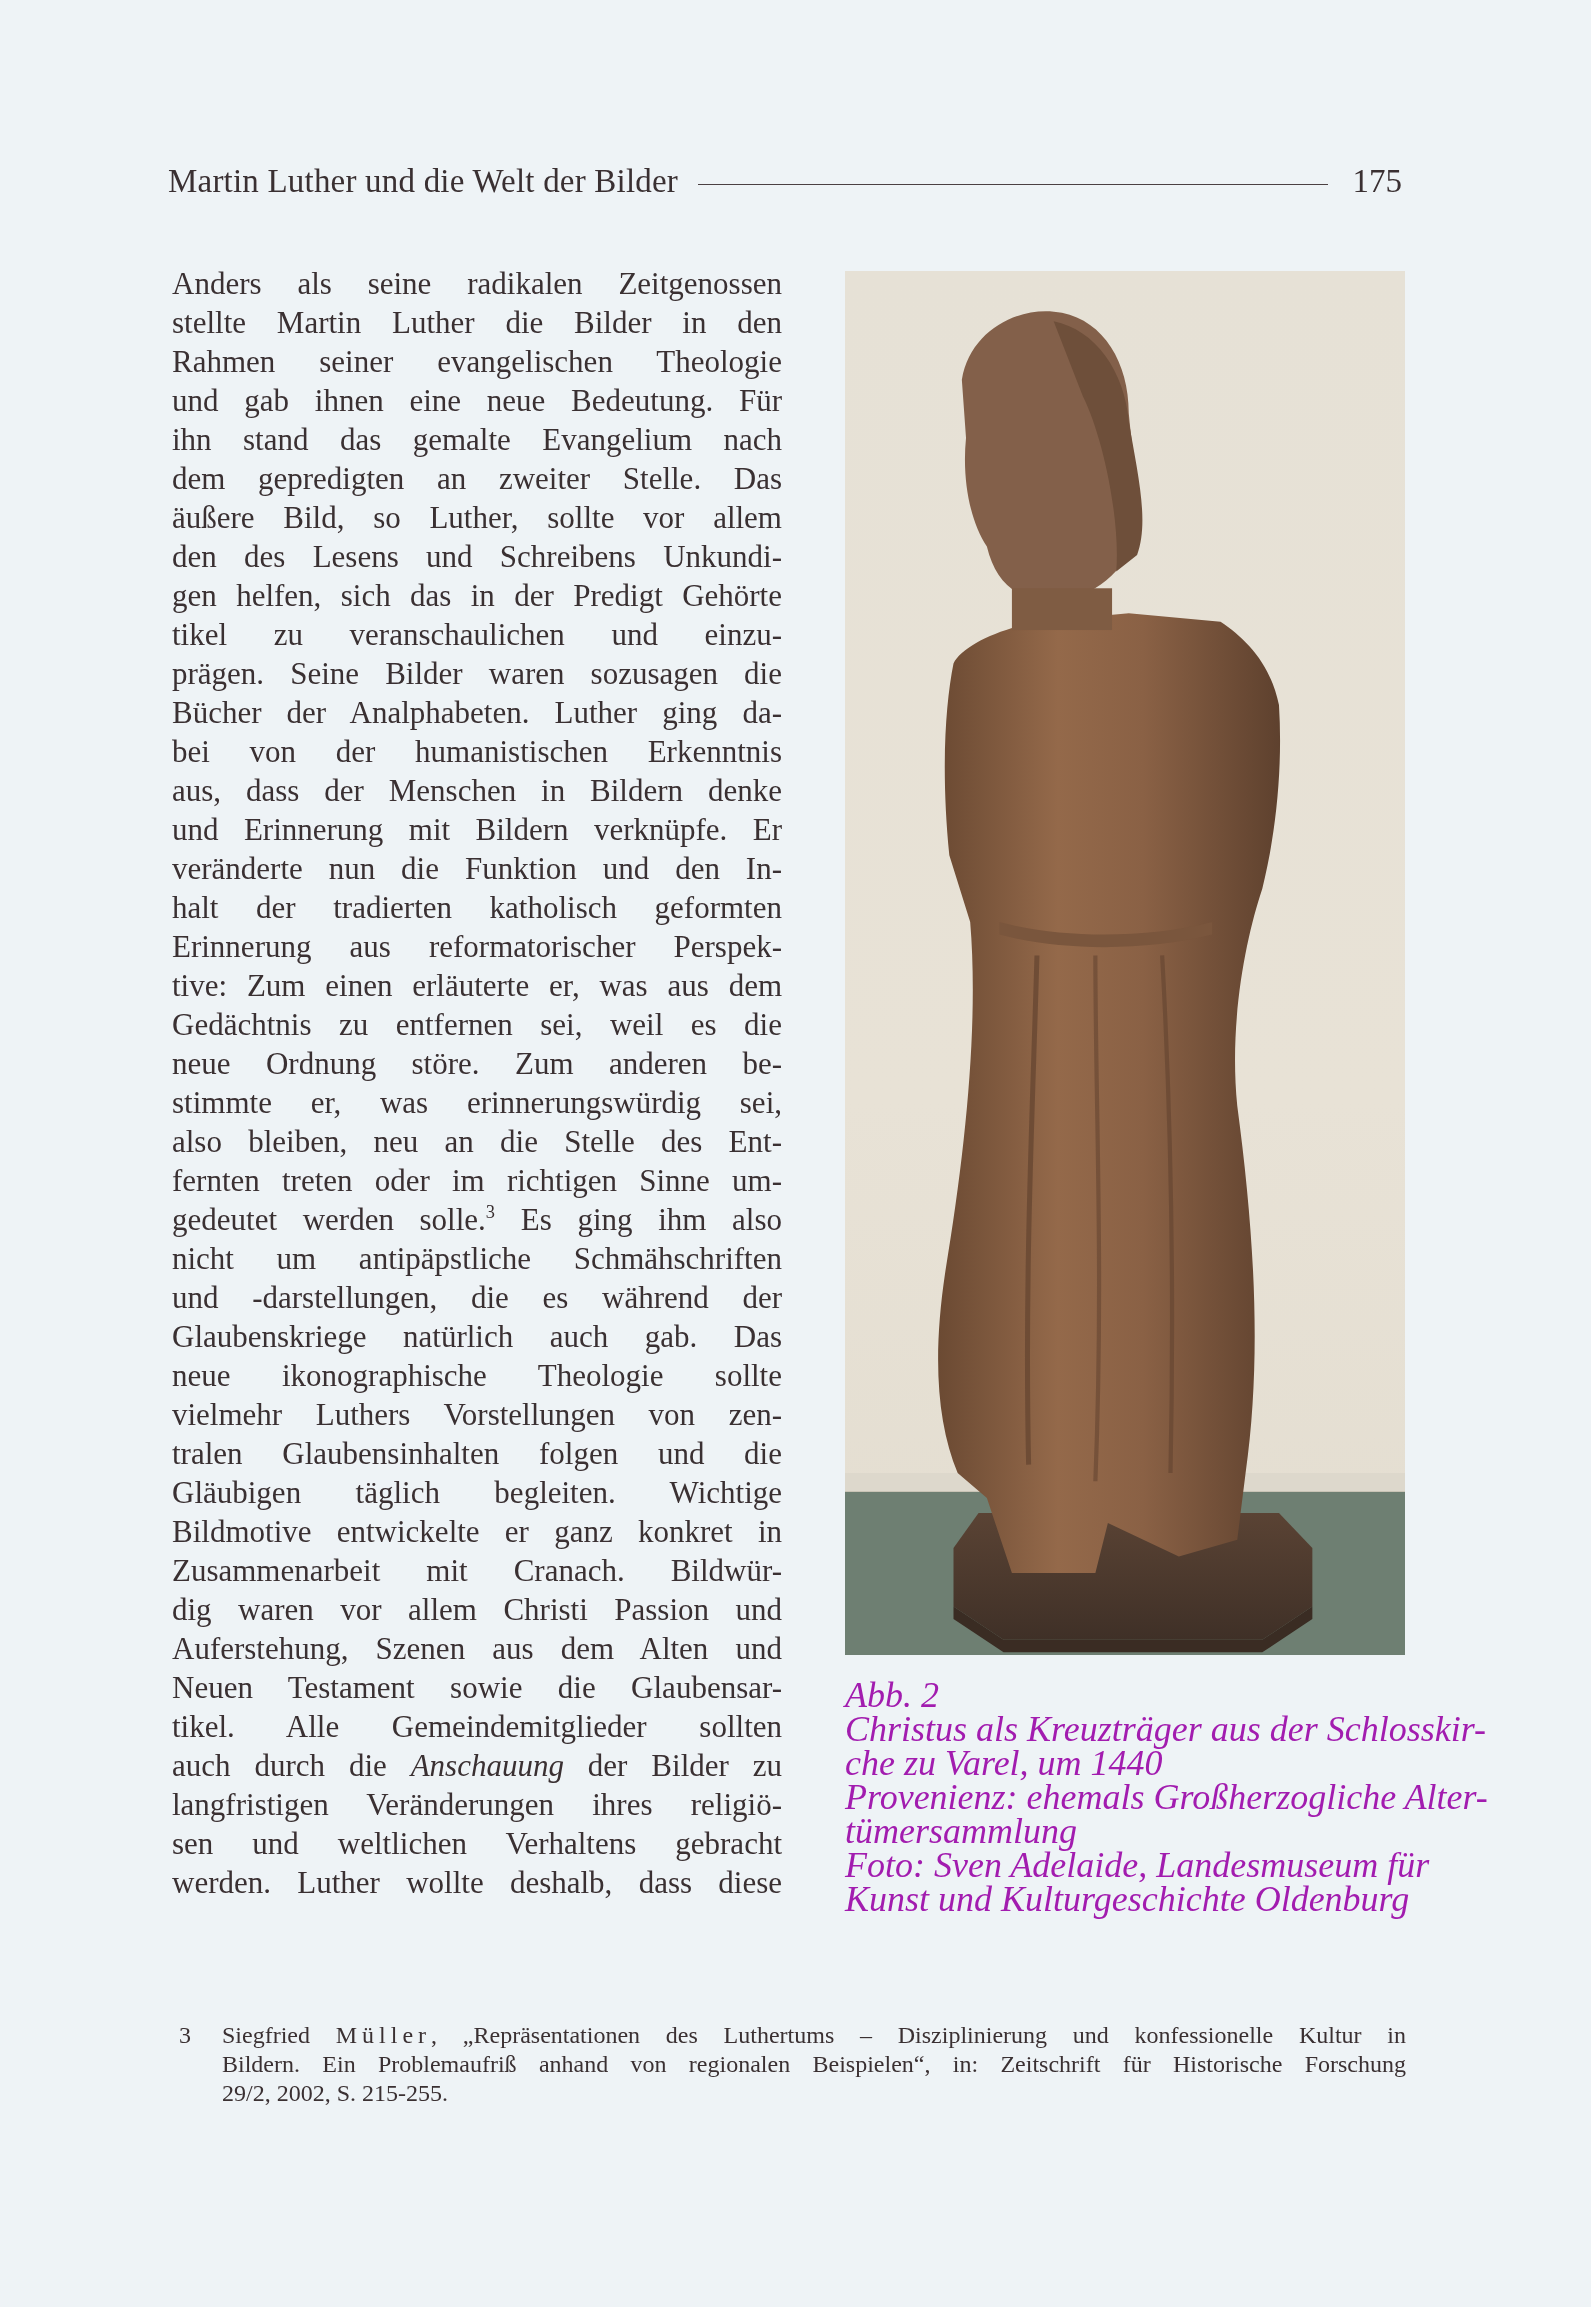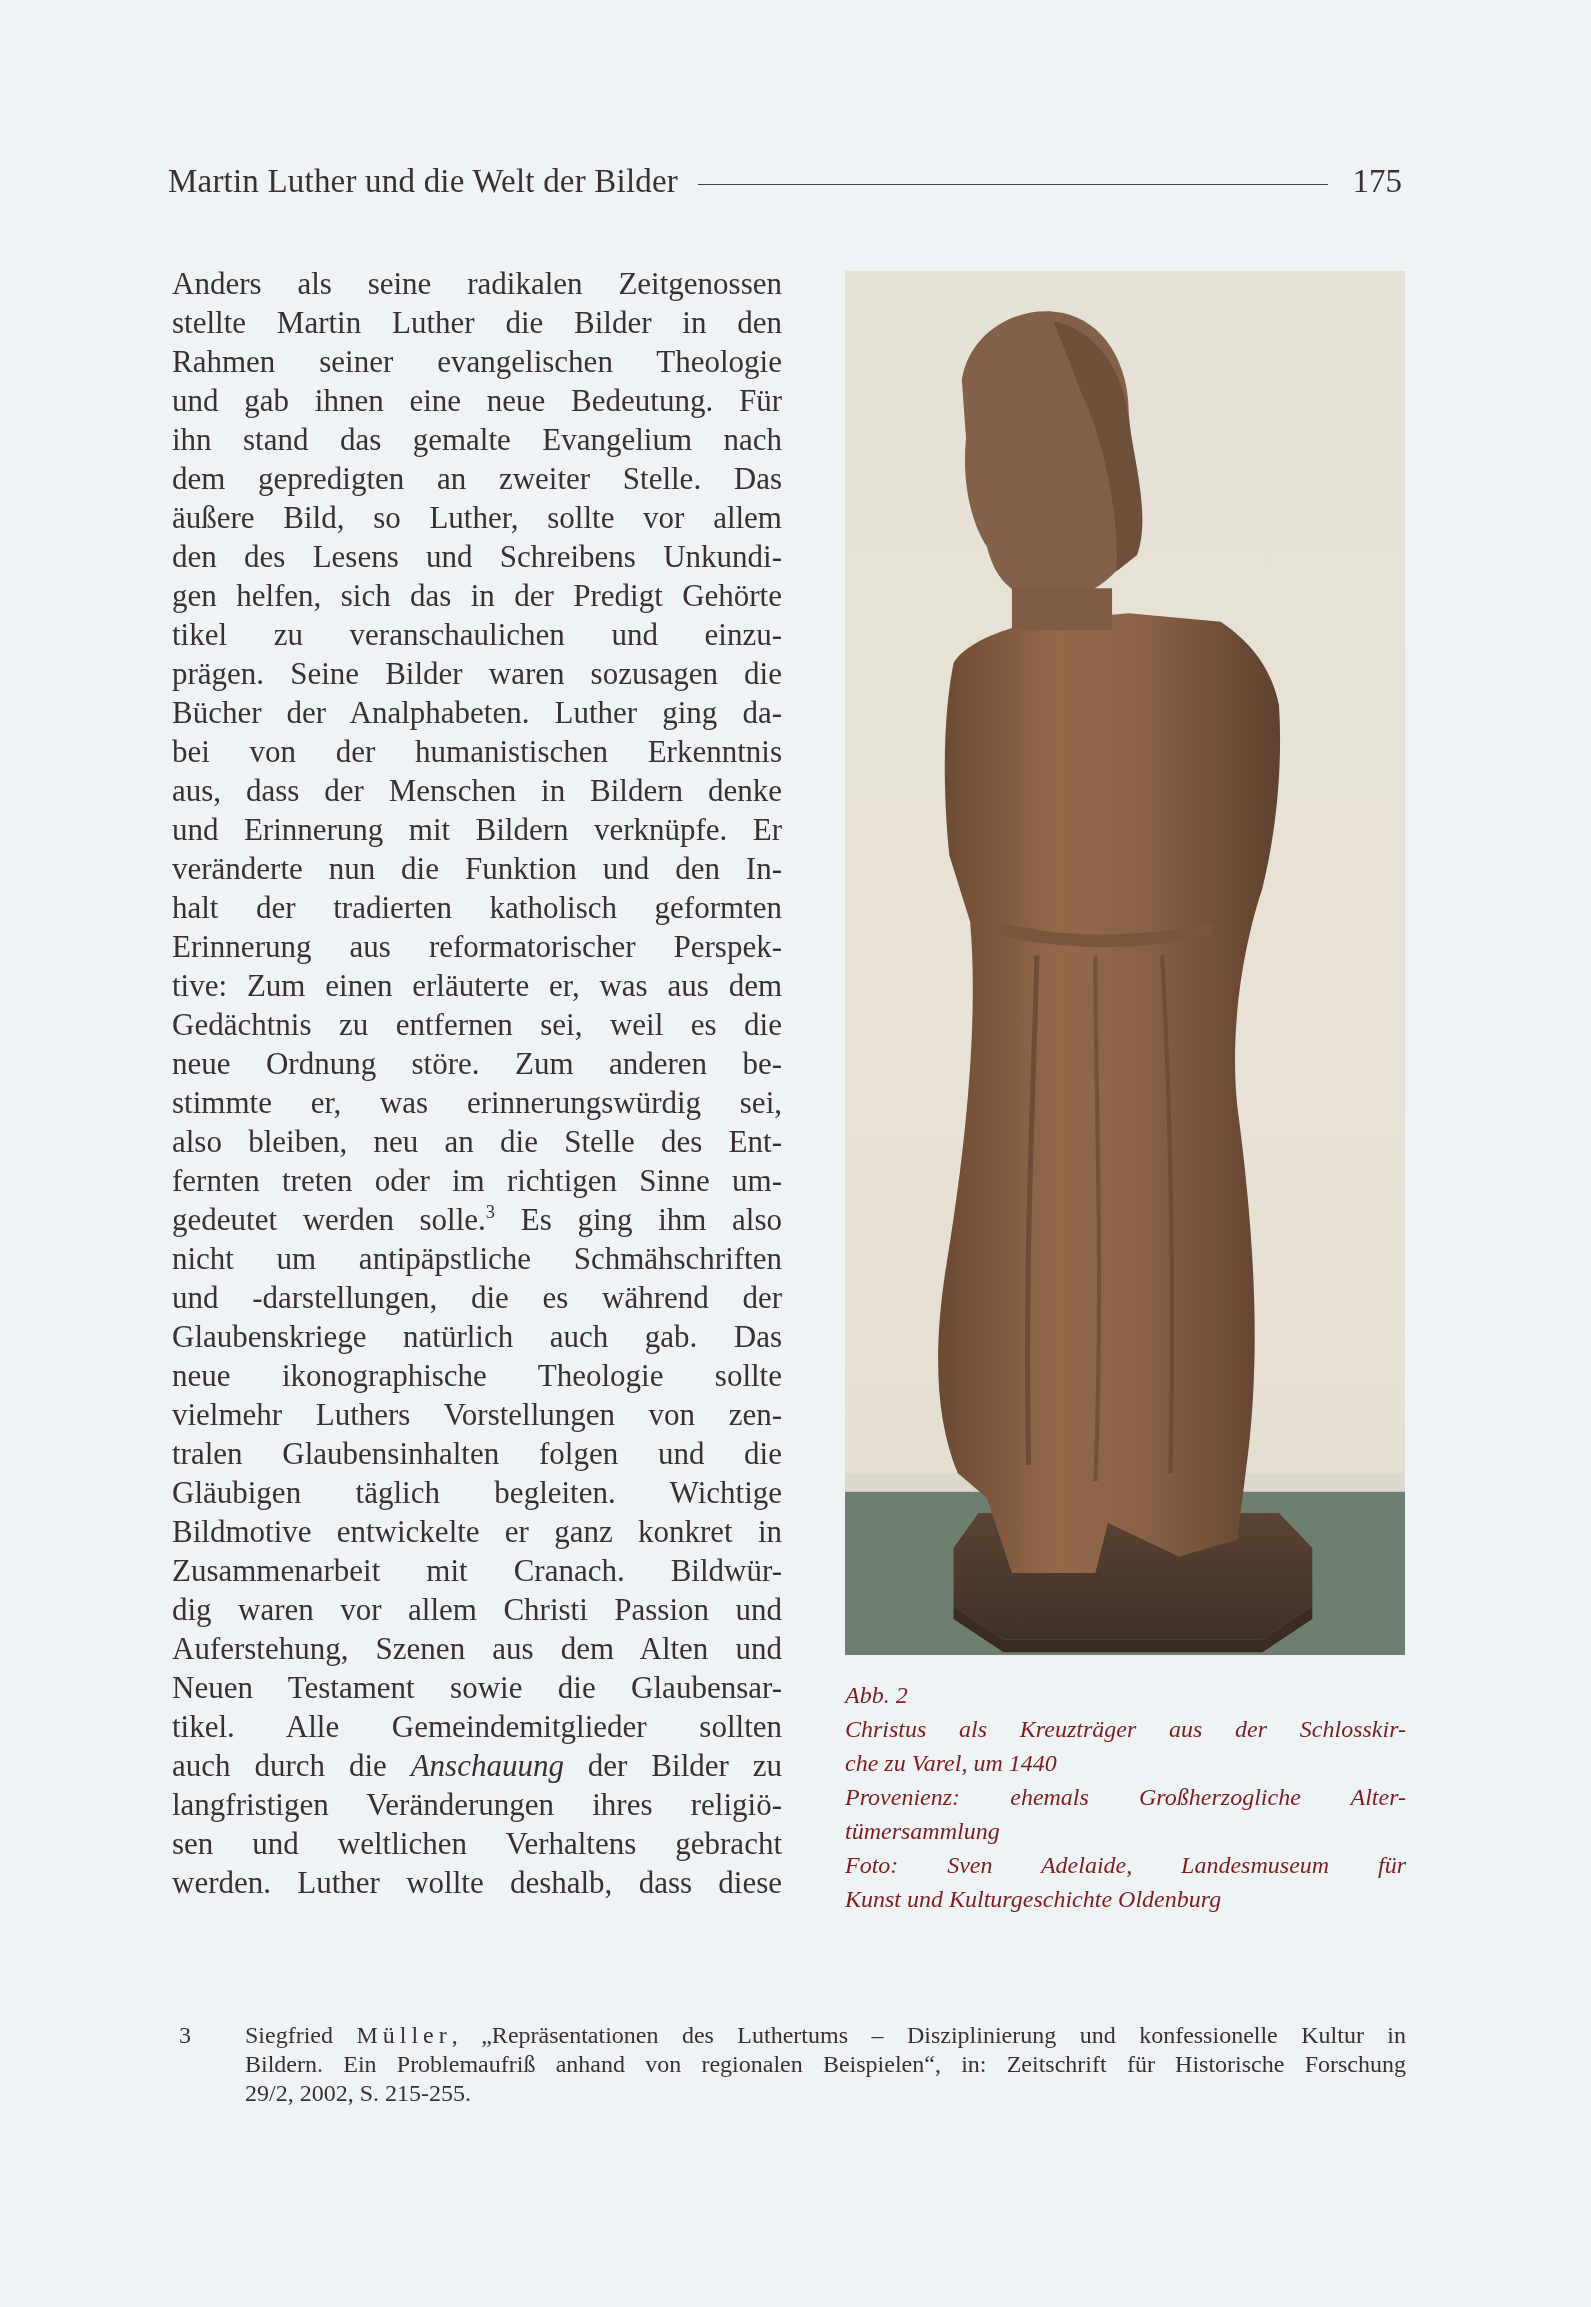--- a/index.html
+++ b/index.html
@@ -34,32 +34,32 @@
   .photo {
     position: absolute; left: 845px; top: 271px; width: 560px; height: 1384px;
     overflow: hidden;
     background: linear-gradient(180deg, #e6e1d6 0%, #e8e2d6 60%, #e3ddd0 100%);
   }
   .photo .baseboard { position: absolute; left: 0; right: 0; top: 1202px; height: 18.4px; background: #ddd8cc; border-bottom: 0.8px solid #c9c4b6; }
   .photo .floor { position: absolute; left: 0; right: 0; top: 1221px; bottom: 0; background: #6e7f72; }
 
   .caption {
     position: absolute; left: 845px; top: 1678px; width: 561px;
-    font-style: italic; font-size: 24px; line-height: 34px; color: #7f1d1d;
+    font-style: italic; font-size: 36px; line-height: 34px; color: #a21caf;
   }
   .caption .line { display: block; white-space: nowrap; }
   .caption .line.j { text-align: justify; text-align-last: justify; }
 
   .footnote {
     position: absolute; left: 179px; top: 2021px; width: 1227px;
     font-size: 24px; line-height: 29px; color: #3a3032;
   }
   .footnote .num { position: absolute; left: 0; top: 0; }
   .footnote .txt { margin-left: 43px; display: block; }
-  .footnote .line { display: block; white-space: nowrap; margin-left: 23px; }
+  .footnote .line { display: block; white-space: nowrap; }
   .footnote .line.j { text-align: justify; text-align-last: justify; }
   .spaced { letter-spacing: 5px; }
 </style>
 </head>
 <body>
 
 <div class="header">
   <span class="title">Martin Luther und die Welt der Bilder</span>
   <span class="rule"></span>
   <span class="pageno">175</span>

